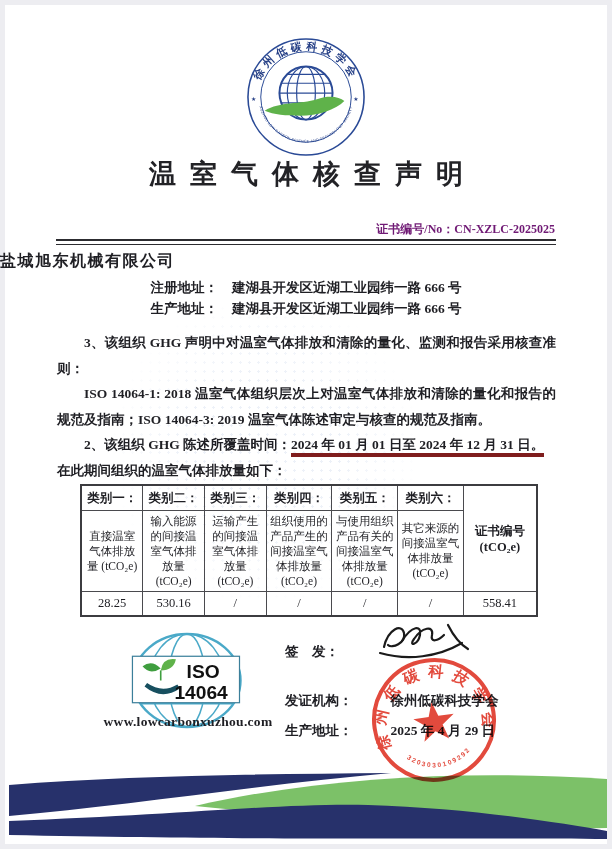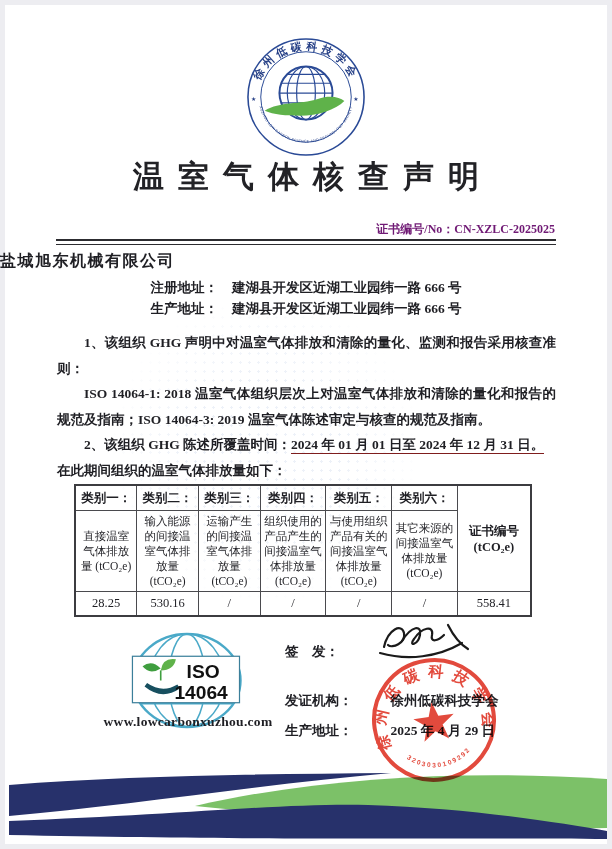--- a/index.html
+++ b/index.html
@@ -13,40 +13,40 @@
   .watermark{
     position:absolute;top:295px;left:110px;width:310px;height:310px;border-radius:50%;
     background:radial-gradient(circle,#b9c9e4 1.2px,transparent 1.4px);
     background-size:9px 9px;opacity:.25;pointer-events:none;
     -webkit-mask-image:radial-gradient(circle,#000 35%,transparent 72%);
     mask-image:radial-gradient(circle,#000 35%,transparent 72%);
   }
   .emblem{position:absolute;top:36px;left:50%;margin-left:-61px;width:122px;height:122px;}
   .title{
     position:absolute;top:156px;left:0;width:100%;text-align:center;
-    font-size:31px;font-weight:bold;letter-spacing:14px;text-indent:14px;color:#222226;
+    font-size:27px;font-weight:bold;letter-spacing:14px;text-indent:14px;color:#222226;
   }
   .subtitle{
     position:absolute;top:197px;left:0;width:100%;text-align:center;
     font-size:17.5px;letter-spacing:1px;word-spacing:16px;color:#28282c;
   }
   .cert-line{position:absolute;top:221px;right:57px;font-size:12px;font-weight:600;color:#701a75;}
   .rule{position:absolute;top:239px;left:56px;right:56px;height:2.5px;
         border-top:2px solid #2c2c30;border-bottom:1.5px solid #2c2c30;}
   .company{position:absolute;top:251px;left:0;width:100%;text-align:left;
            font-size:16px;font-weight:bold;letter-spacing:1.5px;}
   .addr{position:absolute;left:0;width:100%;display:flex;justify-content:center;gap:14px;
         font-size:13.5px;font-weight:bold;}
   .addr.reg{top:279px;} .addr.prod{top:300px;}
   .body-text{position:absolute;top:330px;left:57px;width:499px;
              font-size:13.5px;font-weight:600;line-height:25.5px;text-align:justify;}
   .body-text p{margin:0;}
   .body-text p.indent{text-indent:2em;}
-  .u{border-bottom:1px solid #7f1d1d;padding-bottom:1px;}
-  table.ghg{position:absolute;top:484px;left:74px;width:458px;border-collapse:collapse;
+  .u{border-bottom:4px solid #7f1d1d;padding-bottom:1px;}
+  table.ghg{position:absolute;top:484px;left:80px;width:458px;border-collapse:collapse;
             text-align:center;border:2px solid #3c3c40;}
   table.ghg td{border:1px solid #4a4a4e;padding:1px 2px;}
   tr.r1 td{height:22px;font-size:12.5px;font-weight:600;}
   tr.r2 td{height:78px;font-size:11.5px;line-height:15px;font-weight:500;}
   tr.r3 td{height:21px;font-size:12.5px;}
   td.total-cell{font-size:12px;line-height:16px;font-weight:500;}
   .iso-badge{position:absolute;top:630px;left:110px;width:158px;height:84px;}
   .website{position:absolute;top:714px;left:88px;width:200px;text-align:center;
            font-size:13.5px;font-weight:bold;letter-spacing:.3px;}
   .frow{position:absolute;left:285px;font-size:13.5px;font-weight:bold;white-space:nowrap;}
@@ -105,21 +105,21 @@
   <div class="addr reg">
     <span>注册地址：</span>
     <span>建湖县开发区近湖工业园纬一路 666 号</span>
   </div>
   <div class="addr prod">
     <span>生产地址：</span>
     <span>建湖县开发区近湖工业园纬一路 666 号</span>
   </div>
 
   <div class="body-text">
-    <p class="indent">1、该组织 GHG 声明中对温室气体排放和清除的量化、监测和报告采用核查准则：</p>
+    <p class="indent">3、该组织 GHG 声明中对温室气体排放和清除的量化、监测和报告采用核查准则：</p>
     <p class="indent">ISO 14064-1: 2018 温室气体组织层次上对温室气体排放和清除的量化和报告的规范及指南；ISO 14064-3: 2019 温室气体陈述审定与核查的规范及指南。</p>
     <p class="indent"><span>2、该组织 GHG 陈述所覆盖时间：</span><span class="u">2024 年 01 月 01 日至 2024 年 12 月 31 日。</span></p>
     <p>在此期间组织的温室气体排放量如下：</p>
   </div>
 
   <table class="ghg">
     <colgroup>
       <col style="width:62px">
         <col style="width:62px">
         <col style="width:62px">

